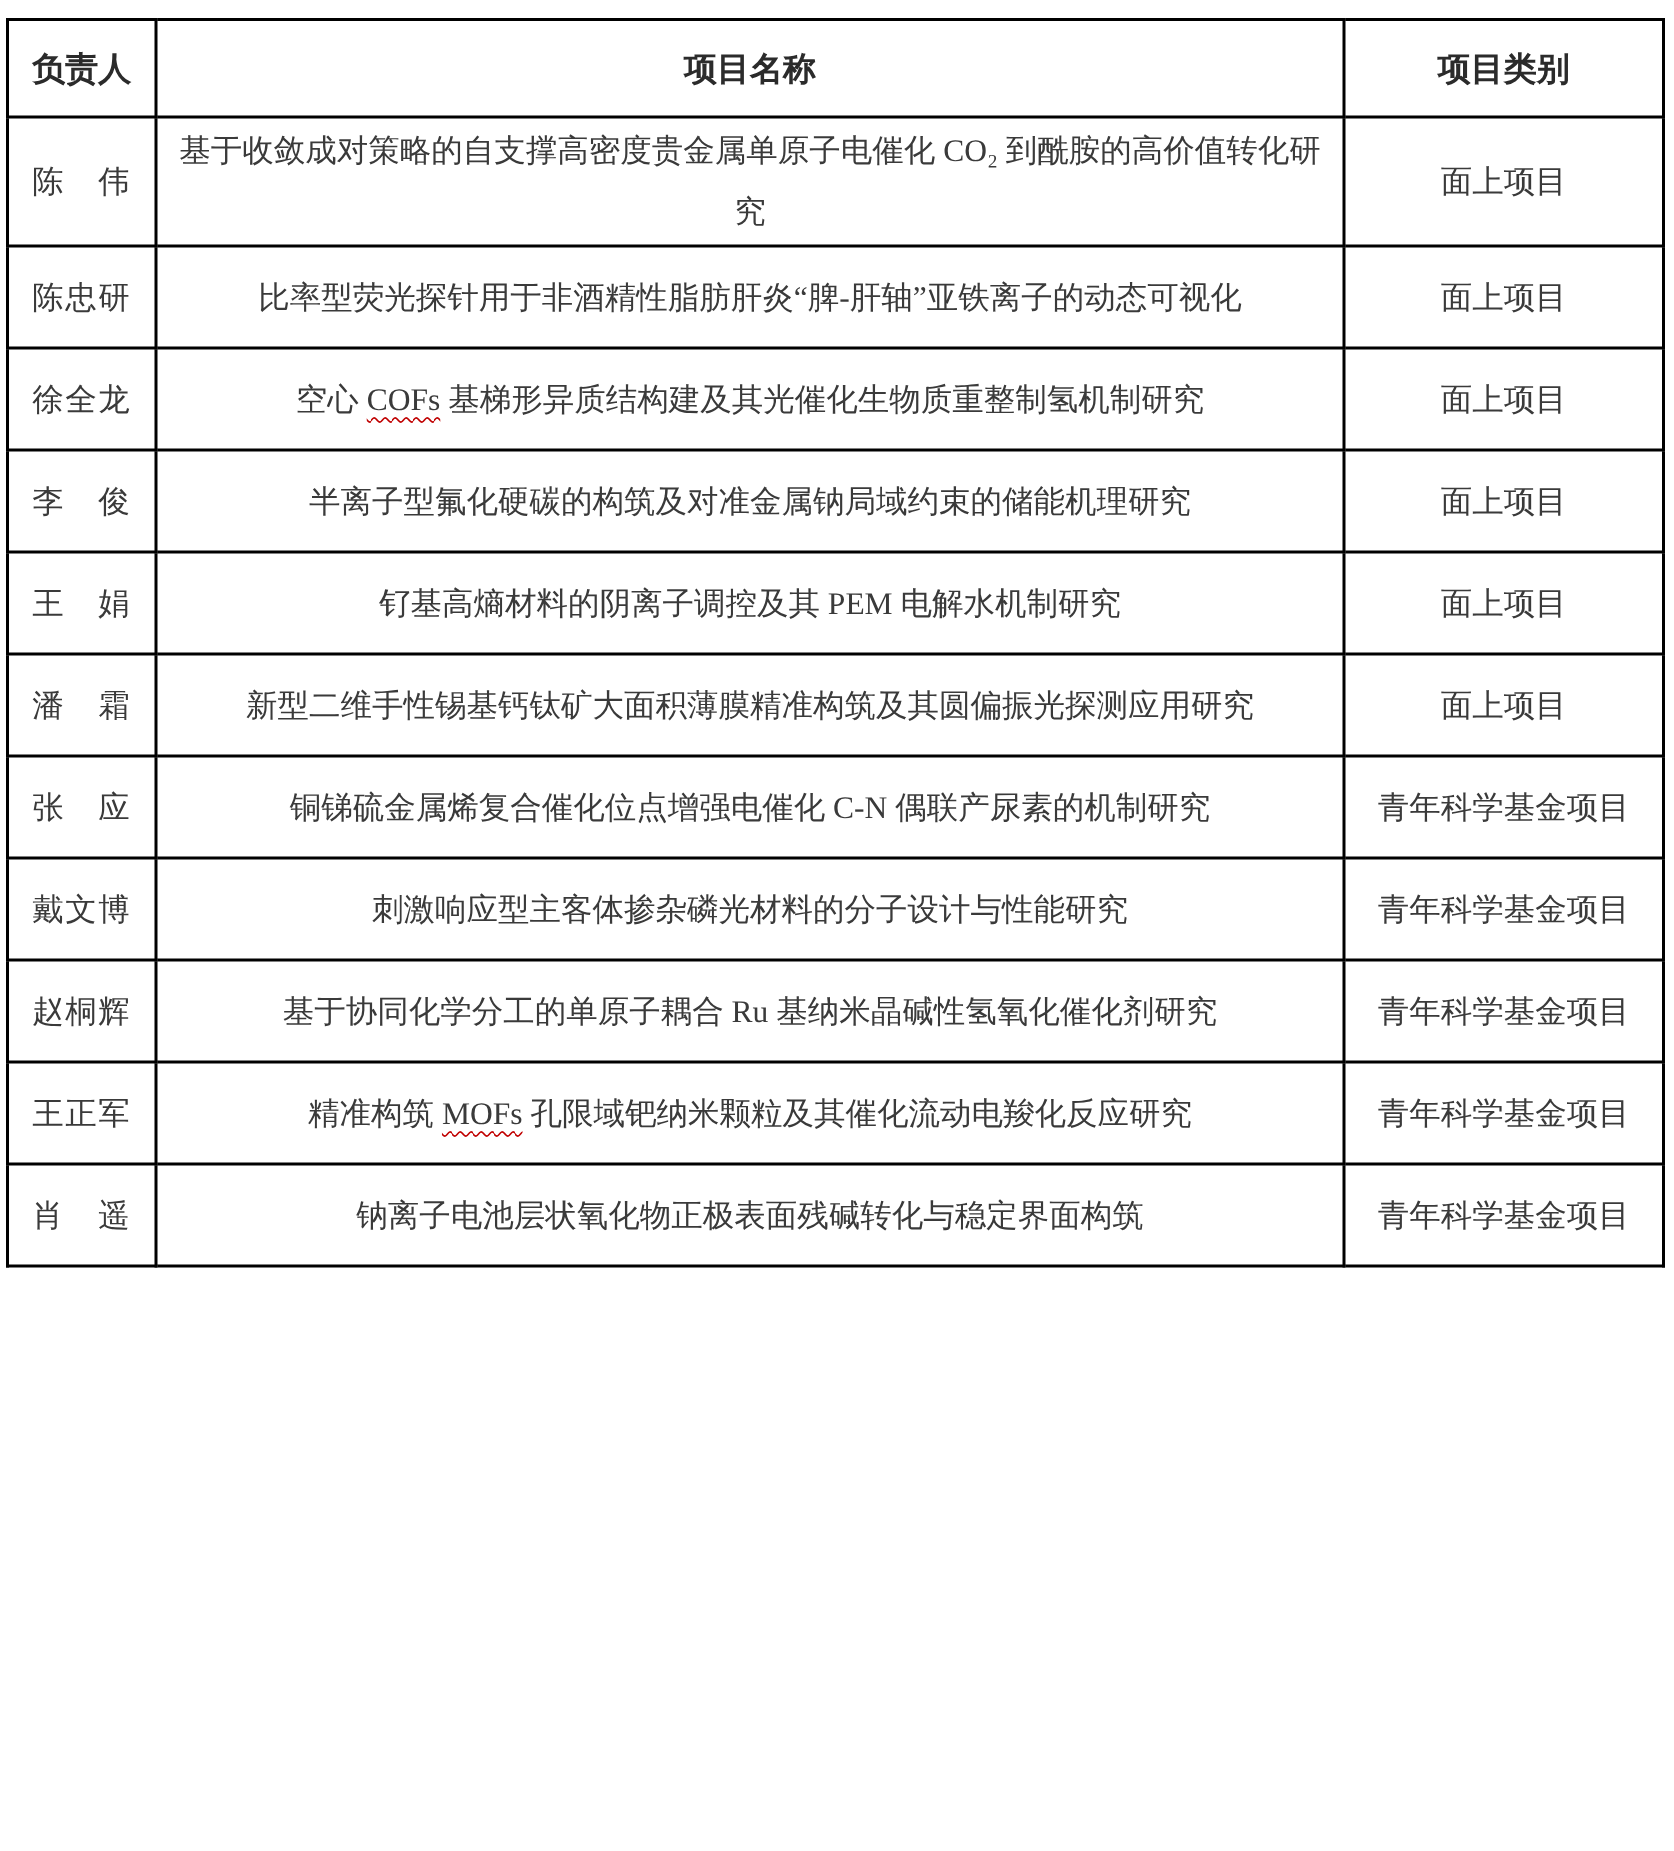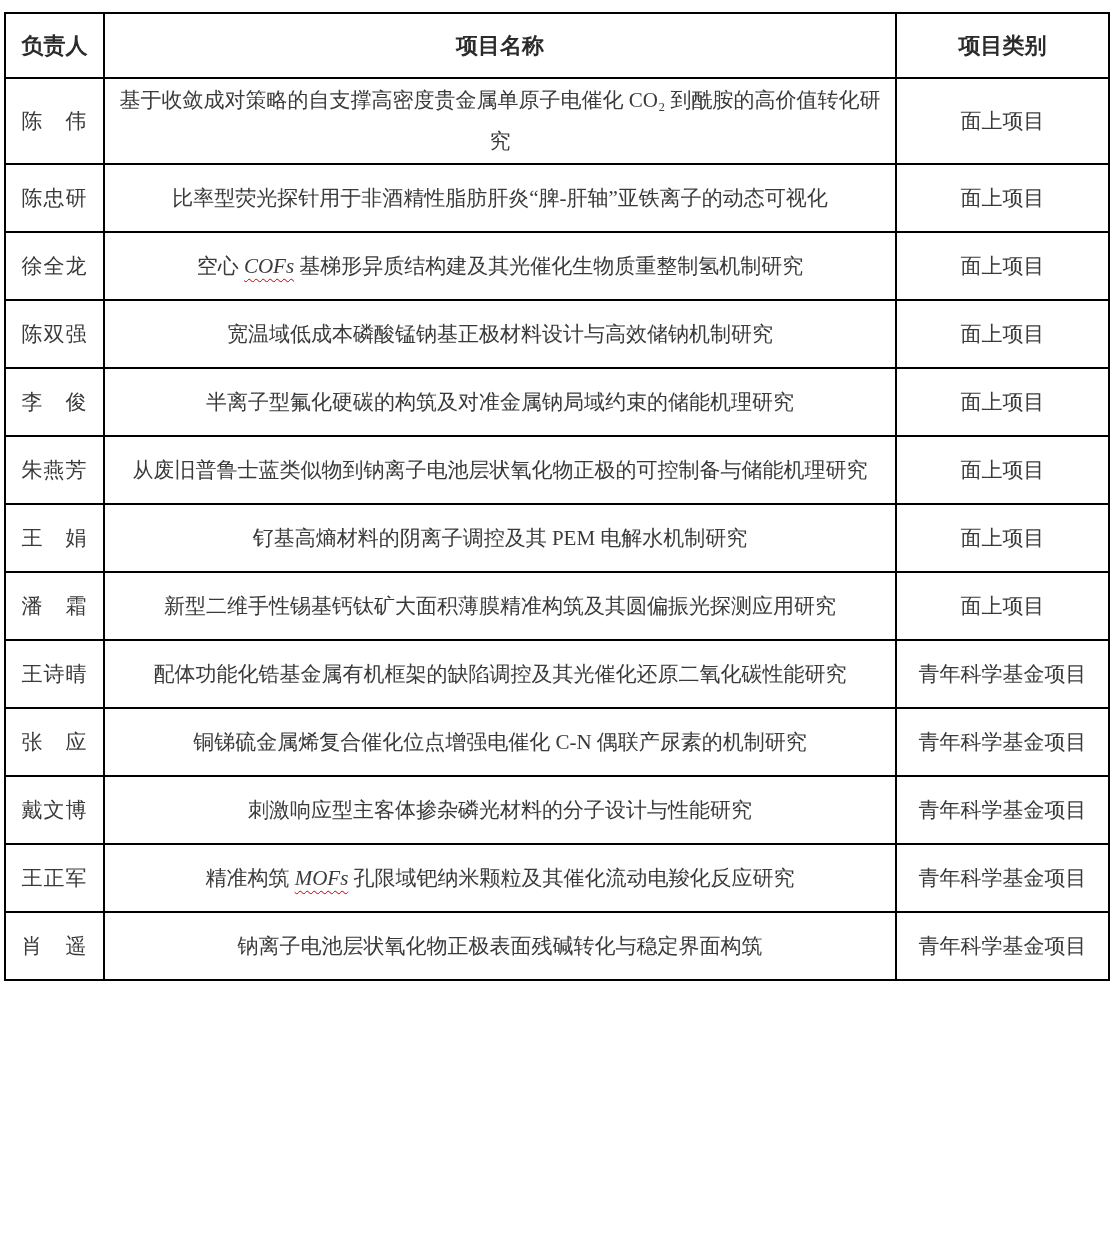--- a/index.html
+++ b/index.html
@@ -50,21 +50,20 @@
   }
   td.leader-cell {
     letter-spacing: 1px;
   }
   .sq {
     text-decoration-line: underline;
     text-decoration-style: wavy;
     text-decoration-color: #c00000;
     text-decoration-thickness: 1px;
     text-underline-offset: 5px;
-    font-style: italic;
   }
 </style>
 </head>
 <body>
 
 <div class="doc">
   <table class="projects">
     <colgroup>
       <col class="c-leader">
       <col class="c-title">
@@ -87,57 +86,47 @@
           <td class="leader-cell">陈忠研</td>
           <td class="title-cell">比率型荧光探针用于非酒精性脂肪肝炎“脾-肝轴”亚铁离子的动态可视化</td>
           <td class="category-cell">面上项目</td>
         </tr>
         <tr>
           <td class="leader-cell">徐全龙</td>
           <td class="title-cell">空心 <span class="sq">COFs</span> 基梯形异质结构建及其光催化生物质重整制氢机制研究</td>
           <td class="category-cell">面上项目</td>
         </tr>
         <tr>
-          <td class="leader-cell">陈双强</td>
-          <td class="title-cell">宽温域低成本磷酸锰钠基正极材料设计与高效储钠机制研究</td>
-          <td class="category-cell">面上项目</td>
-        </tr>
-        <tr>
           <td class="leader-cell">李　俊</td>
           <td class="title-cell">半离子型氟化硬碳的构筑及对准金属钠局域约束的储能机理研究</td>
-          <td class="category-cell">面上项目</td>
-        </tr>
-        <tr>
-          <td class="leader-cell">朱燕芳</td>
-          <td class="title-cell">从废旧普鲁士蓝类似物到钠离子电池层状氧化物正极的可控制备与储能机理研究</td>
           <td class="category-cell">面上项目</td>
         </tr>
         <tr>
           <td class="leader-cell">王　娟</td>
           <td class="title-cell">钌基高熵材料的阴离子调控及其 PEM 电解水机制研究</td>
           <td class="category-cell">面上项目</td>
         </tr>
         <tr>
           <td class="leader-cell">潘　霜</td>
           <td class="title-cell">新型二维手性锡基钙钛矿大面积薄膜精准构筑及其圆偏振光探测应用研究</td>
           <td class="category-cell">面上项目</td>
         </tr>
         <tr>
-          <td class="leader-cell">王诗晴</td>
-          <td class="title-cell">配体功能化锆基金属有机框架的缺陷调控及其光催化还原二氧化碳性能研究</td>
-          <td class="category-cell">青年科学基金项目</td>
-        </tr>
-        <tr>
           <td class="leader-cell">张　应</td>
           <td class="title-cell">铜锑硫金属烯复合催化位点增强电催化 C-N 偶联产尿素的机制研究</td>
           <td class="category-cell">青年科学基金项目</td>
         </tr>
         <tr>
           <td class="leader-cell">戴文博</td>
           <td class="title-cell">刺激响应型主客体掺杂磷光材料的分子设计与性能研究</td>
+          <td class="category-cell">青年科学基金项目</td>
+        </tr>
+        <tr>
+          <td class="leader-cell">赵桐辉</td>
+          <td class="title-cell">基于协同化学分工的单原子耦合 Ru 基纳米晶碱性氢氧化催化剂研究</td>
           <td class="category-cell">青年科学基金项目</td>
         </tr>
         <tr>
           <td class="leader-cell">王正军</td>
           <td class="title-cell">精准构筑 <span class="sq">MOFs</span> 孔限域钯纳米颗粒及其催化流动电羧化反应研究</td>
           <td class="category-cell">青年科学基金项目</td>
         </tr>
         <tr>
           <td class="leader-cell">肖　遥</td>
           <td class="title-cell">钠离子电池层状氧化物正极表面残碱转化与稳定界面构筑</td>

